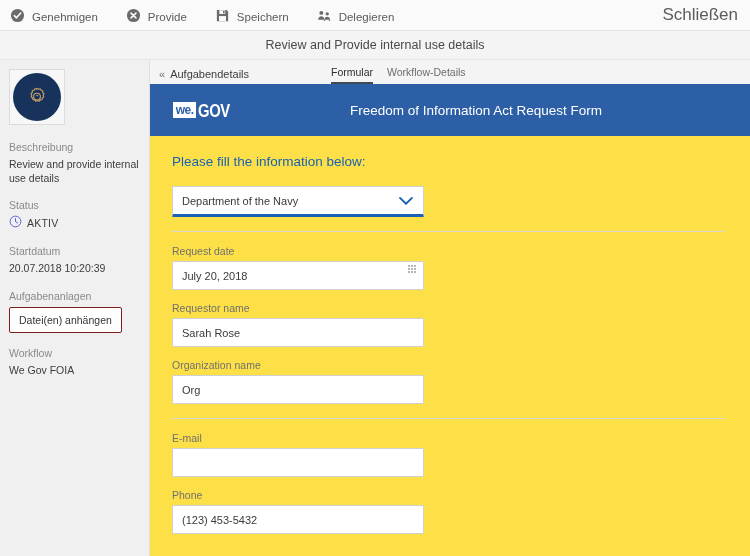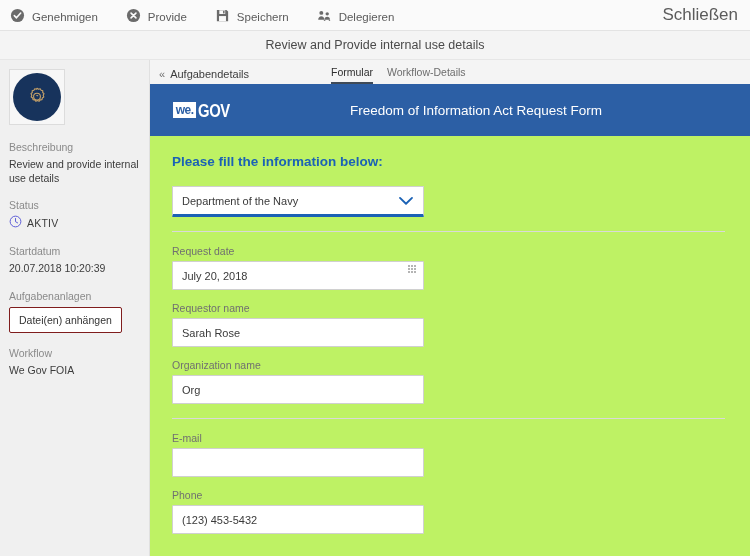--- a/index.html
+++ b/index.html
@@ -190,21 +190,21 @@
     padding-bottom: 4px;
     border-bottom: 2px solid transparent;
   }
   .tab.active {
     color: #2e2e2e;
     border-bottom-color: #3f4a57;
   }
 
   
   .formcard {
-    background: #bef264;
+    background: #fde047;
     height: 472px;
     overflow: hidden;
   }
 
   .banner {
     background: #2c5fa5;
     height: 52px;
     display: flex;
     align-items: center;
     padding-left: 22px;
@@ -243,21 +243,21 @@
     font-weight: normal;
   }
 
   .formbody {
     padding: 18px 22px 0 22px;
     position: relative;
   }
   .form-heading {
     color: #1b62b5;
     font-size: 13.5px;
-    font-weight: bold;
+    font-weight: normal;
     margin-bottom: 17px;
   }
 
   .field { margin-bottom: 12px; position: relative; }
   .field-label {
     font-size: 10.5px;
     color: #707070;
     margin-bottom: 4px;
   }
   .field-input {

